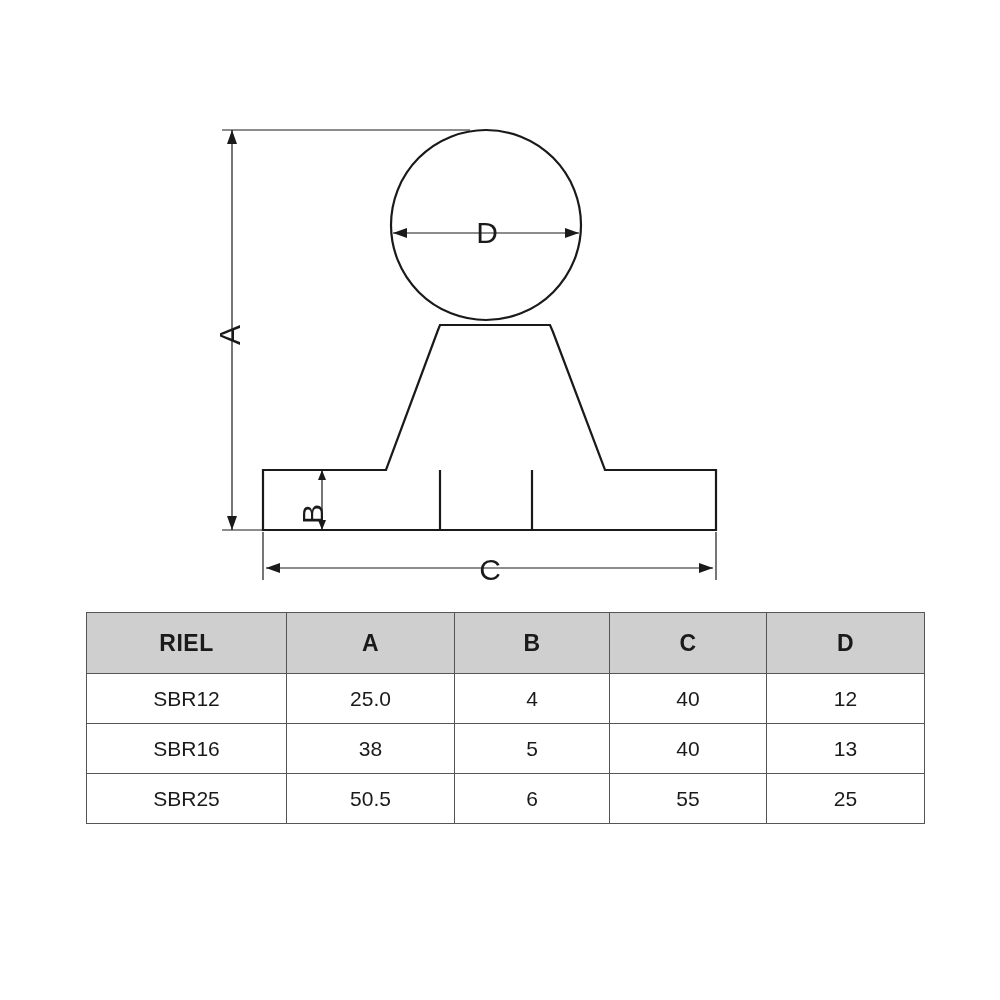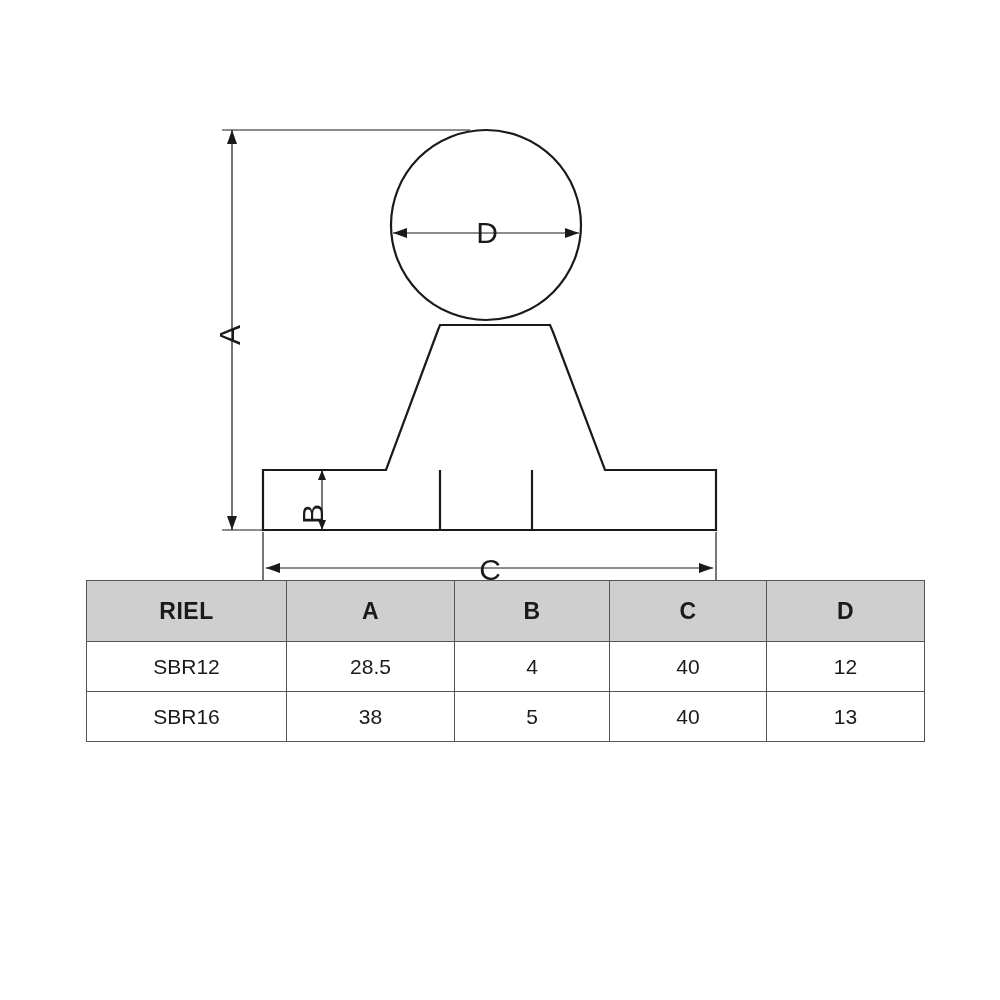--- a/index.html
+++ b/index.html
@@ -28,21 +28,21 @@
     height: 610px;
   }
   .dim-label {
     font-family: "Liberation Sans", sans-serif;
     font-size: 30px;
     fill: #1a1a1a;
   }
   #table-wrap {
     position: absolute;
     left: 86px;
-    top: 580px;
+    top: 612px;
     width: 838px;
   }
   table.spec {
     border-collapse: collapse;
     width: 838px;
     table-layout: fixed;
     background: #ffffff;
   }
   table.spec th, table.spec td {
     border: 1px solid #555555;
@@ -147,29 +147,36 @@
           <th>RIEL</th>
           <th>A</th>
           <th>B</th>
           <th>C</th>
           <th>D</th>
         </tr>
       </thead>
       <tbody>
         <tr>
           <td>SBR12</td>
-          <td>28.5</td>
+          <td>25.0</td>
           <td>4</td>
           <td>40</td>
           <td>12</td>
         </tr>
         <tr>
           <td>SBR16</td>
           <td>38</td>
           <td>5</td>
           <td>40</td>
           <td>13</td>
         </tr>
+        <tr>
+          <td>SBR25</td>
+          <td>50.5</td>
+          <td>6</td>
+          <td>55</td>
+          <td>25</td>
+        </tr>
       </tbody>
     </table>
   </div>
 
 </div>
 
 </body></html>

